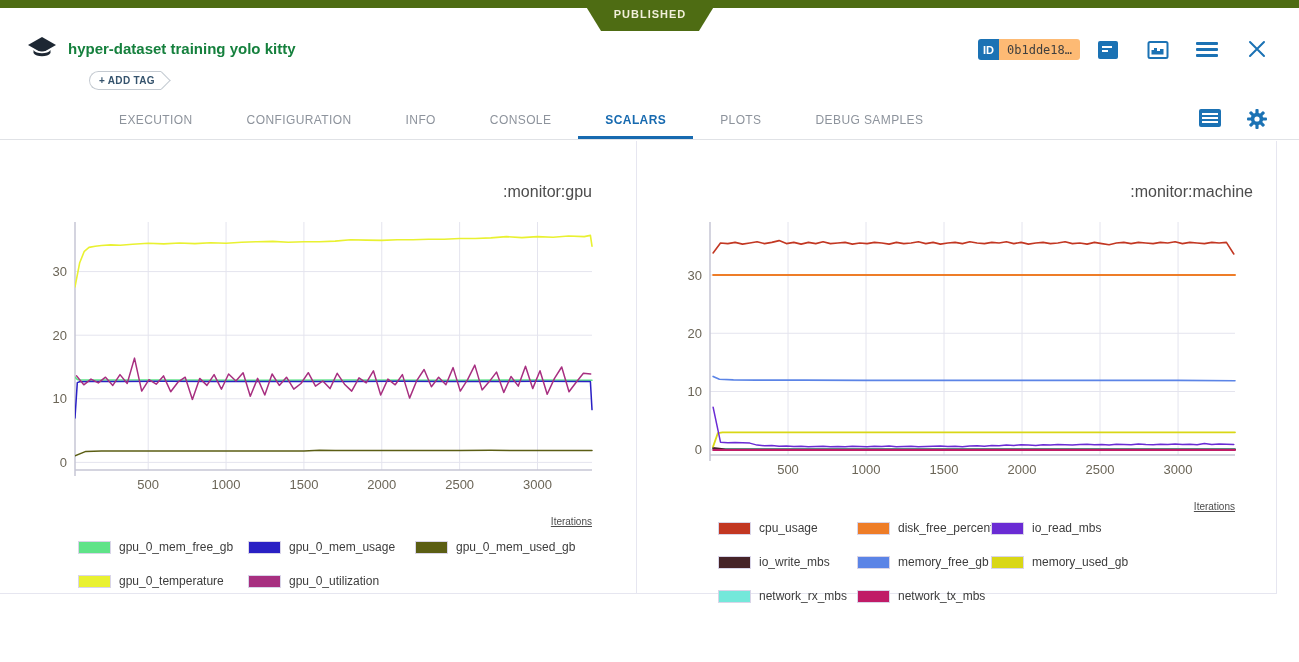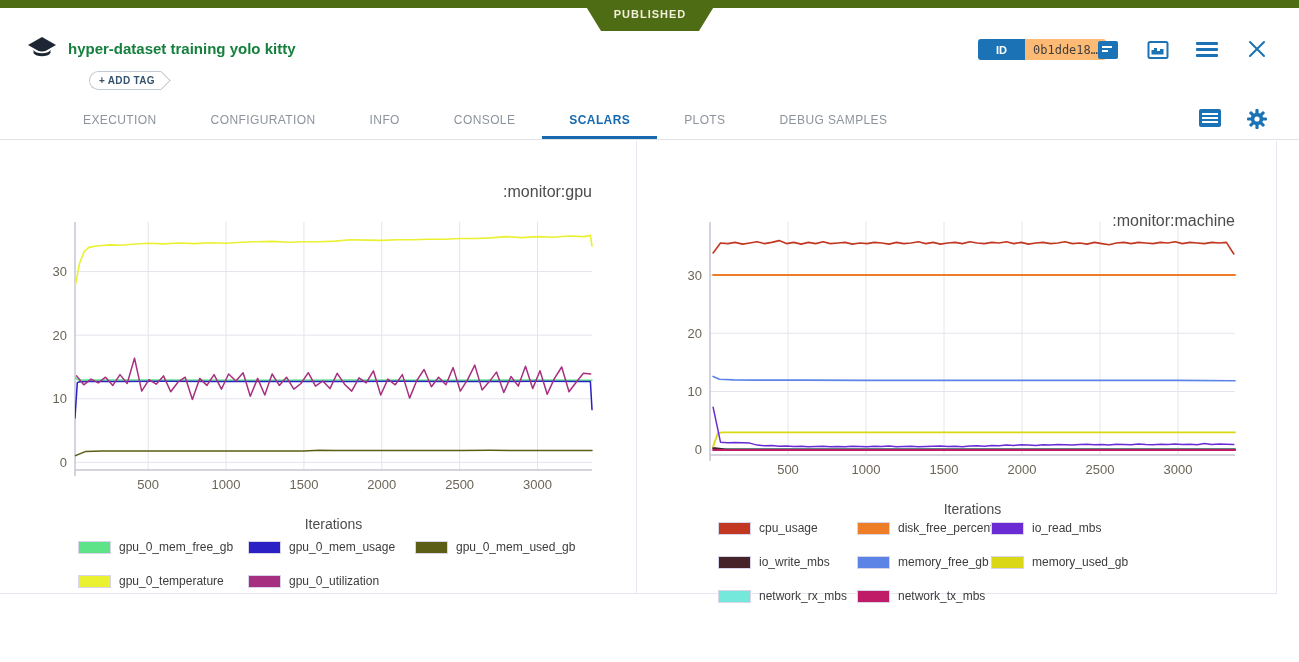--- a/index.html
+++ b/index.html
@@ -18,48 +18,48 @@
   .exp-title{position:absolute;left:68px;top:40px;font-size:15px;font-weight:bold;color:#15803d;}
   .add-tag{position:absolute;left:89px;top:71px;height:17px;display:flex;align-items:center;
     border:1px solid #c4cad1;border-right:none;border-radius:10px 0 0 10px;background:#fff;
     padding:0 2px 0 9px;font-size:10px;font-weight:bold;color:#35536d;letter-spacing:.3px;cursor:pointer;}
   .add-tag .tag-arrow{position:absolute;right:-7px;top:2.2px;width:12px;height:12px;background:#fff;
     border-top:1px solid #c4cad1;border-right:1px solid #c4cad1;transform:rotate(45deg);}
   .add-tag .tag-text{position:relative;z-index:2;background:#fff;padding-right:4px;}
 
   .id-badge{position:absolute;left:978px;top:39px;display:flex;height:21px;cursor:pointer;}
   .id-label{background:#1b72b4;color:#fff;font-size:11px;font-weight:bold;
-    display:flex;align-items:center;padding:0 18px;border-radius:3px 0 0 3px;}
+    display:flex;align-items:center;padding:0 5px;border-radius:3px 0 0 3px;}
   .id-value{background:#fdba74;color:#3f3f3f;font-family:"DejaVu Sans Mono",monospace;font-size:12px;
     display:flex;align-items:center;padding:0 8px;border-radius:0 3px 3px 0;}
 
   .hdr-icon{position:absolute;top:40px;cursor:pointer;}
   .i-panel{left:1097px;} .i-image{left:1147px;} .i-menu{left:1196px;top:42px;} .i-close{left:1248px;}
   .menu-line{width:22px;height:2.6px;background:#1b72b4;margin-bottom:3.6px;border-radius:1px;}
 
   
   .tabbar{position:absolute;left:0;top:103px;width:1299px;height:37px;border-bottom:1px solid #e0e2e6;
-    display:flex;align-items:stretch;padding-left:56px;box-sizing:border-box;}
+    display:flex;align-items:stretch;padding-left:92px;box-sizing:border-box;}
   .tab{font-size:12px;letter-spacing:.4px;color:#8d939c;display:flex;align-items:center;
     padding:0 27px;cursor:pointer;border-bottom:3px solid transparent;box-sizing:border-box;}
   .tab.active{color:#176ab0;font-weight:bold;border-bottom-color:#176ab0;}
   .tab-icon{position:absolute;top:108px;cursor:pointer;}
   .i-table{left:1198px;} .i-gear{left:1246px;}
 
   
   .card{position:absolute;top:141px;height:452px;background:#fff;
     border-right:1px solid #e6e6f0;border-bottom:1px solid #e6e6f0;box-sizing:content-box;}
   .card-left{left:0;width:636px;}
   .card-right{left:637px;width:639px;}
   .chart-title{position:absolute;top:42px;font-size:16px;color:#4c4c4c;text-align:right;}
   .card-left .chart-title{left:75px;width:517px;}
-  .card-right .chart-title{left:73px;width:525px;margin-top:29px;}
+  .card-right .chart-title{left:91px;width:525px;}
   .plot-svg{position:absolute;left:0;top:0;}
   svg text.tick{font-family:"Liberation Sans",sans-serif;font-size:13px;fill:#6b6557;}
-  .xlabel{position:absolute;font-size:14px;color:#4c4c4c;text-align:center;}
+  .xlabel{position:absolute;font-size:10px;color:#4c4c4c;text-align:right;text-decoration:underline;}
   .card-left .xlabel{left:75px;width:517px;top:375px;}
   .card-right .xlabel{left:73px;width:525px;top:360px;}
   .legend{position:absolute;display:grid;row-gap:20px;}
   .card-left .legend{left:78px;top:399px;grid-template-columns:170px 167px 210px;}
   .card-right .legend{left:81px;top:380px;grid-template-columns:139px 134px 200px;}
   .legend-item{display:flex;align-items:center;height:14px;cursor:pointer;}
   .swatch{width:33px;height:13px;border:1px solid #d9d5e8;box-sizing:border-box;margin-right:8px;flex:none;}
   .legend-label{font-size:12px;color:#3c3c3c;white-space:nowrap;}
 
   .eye-fab{position:absolute;left:17px;top:160px;width:36px;height:36px;border-radius:50%;

